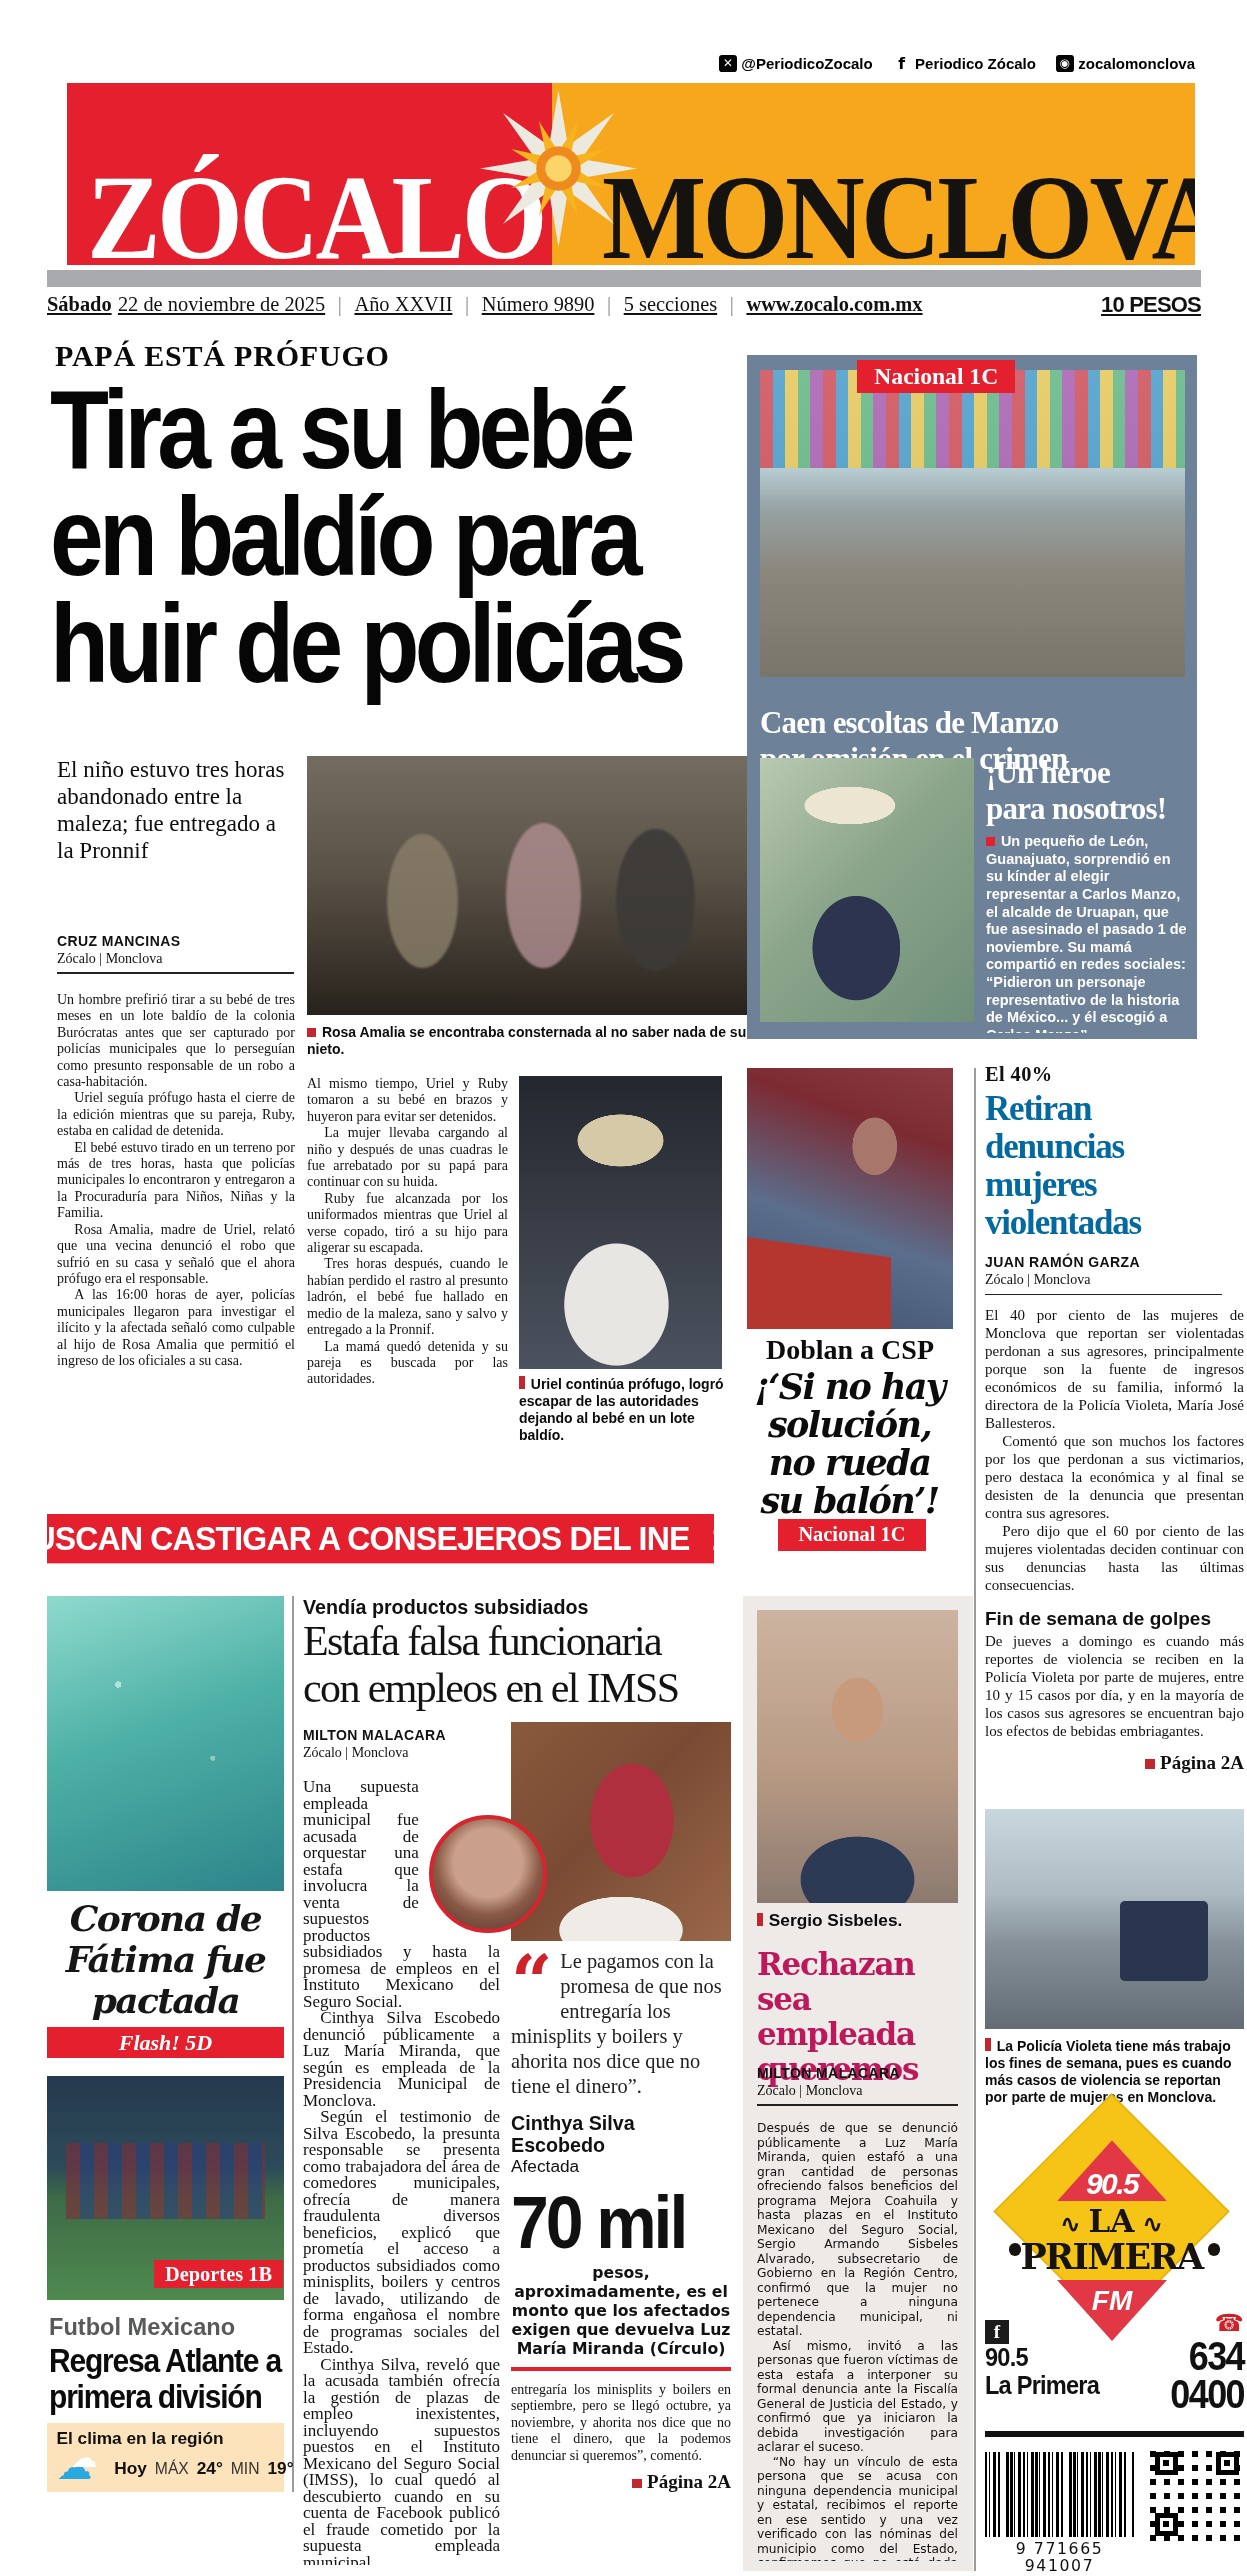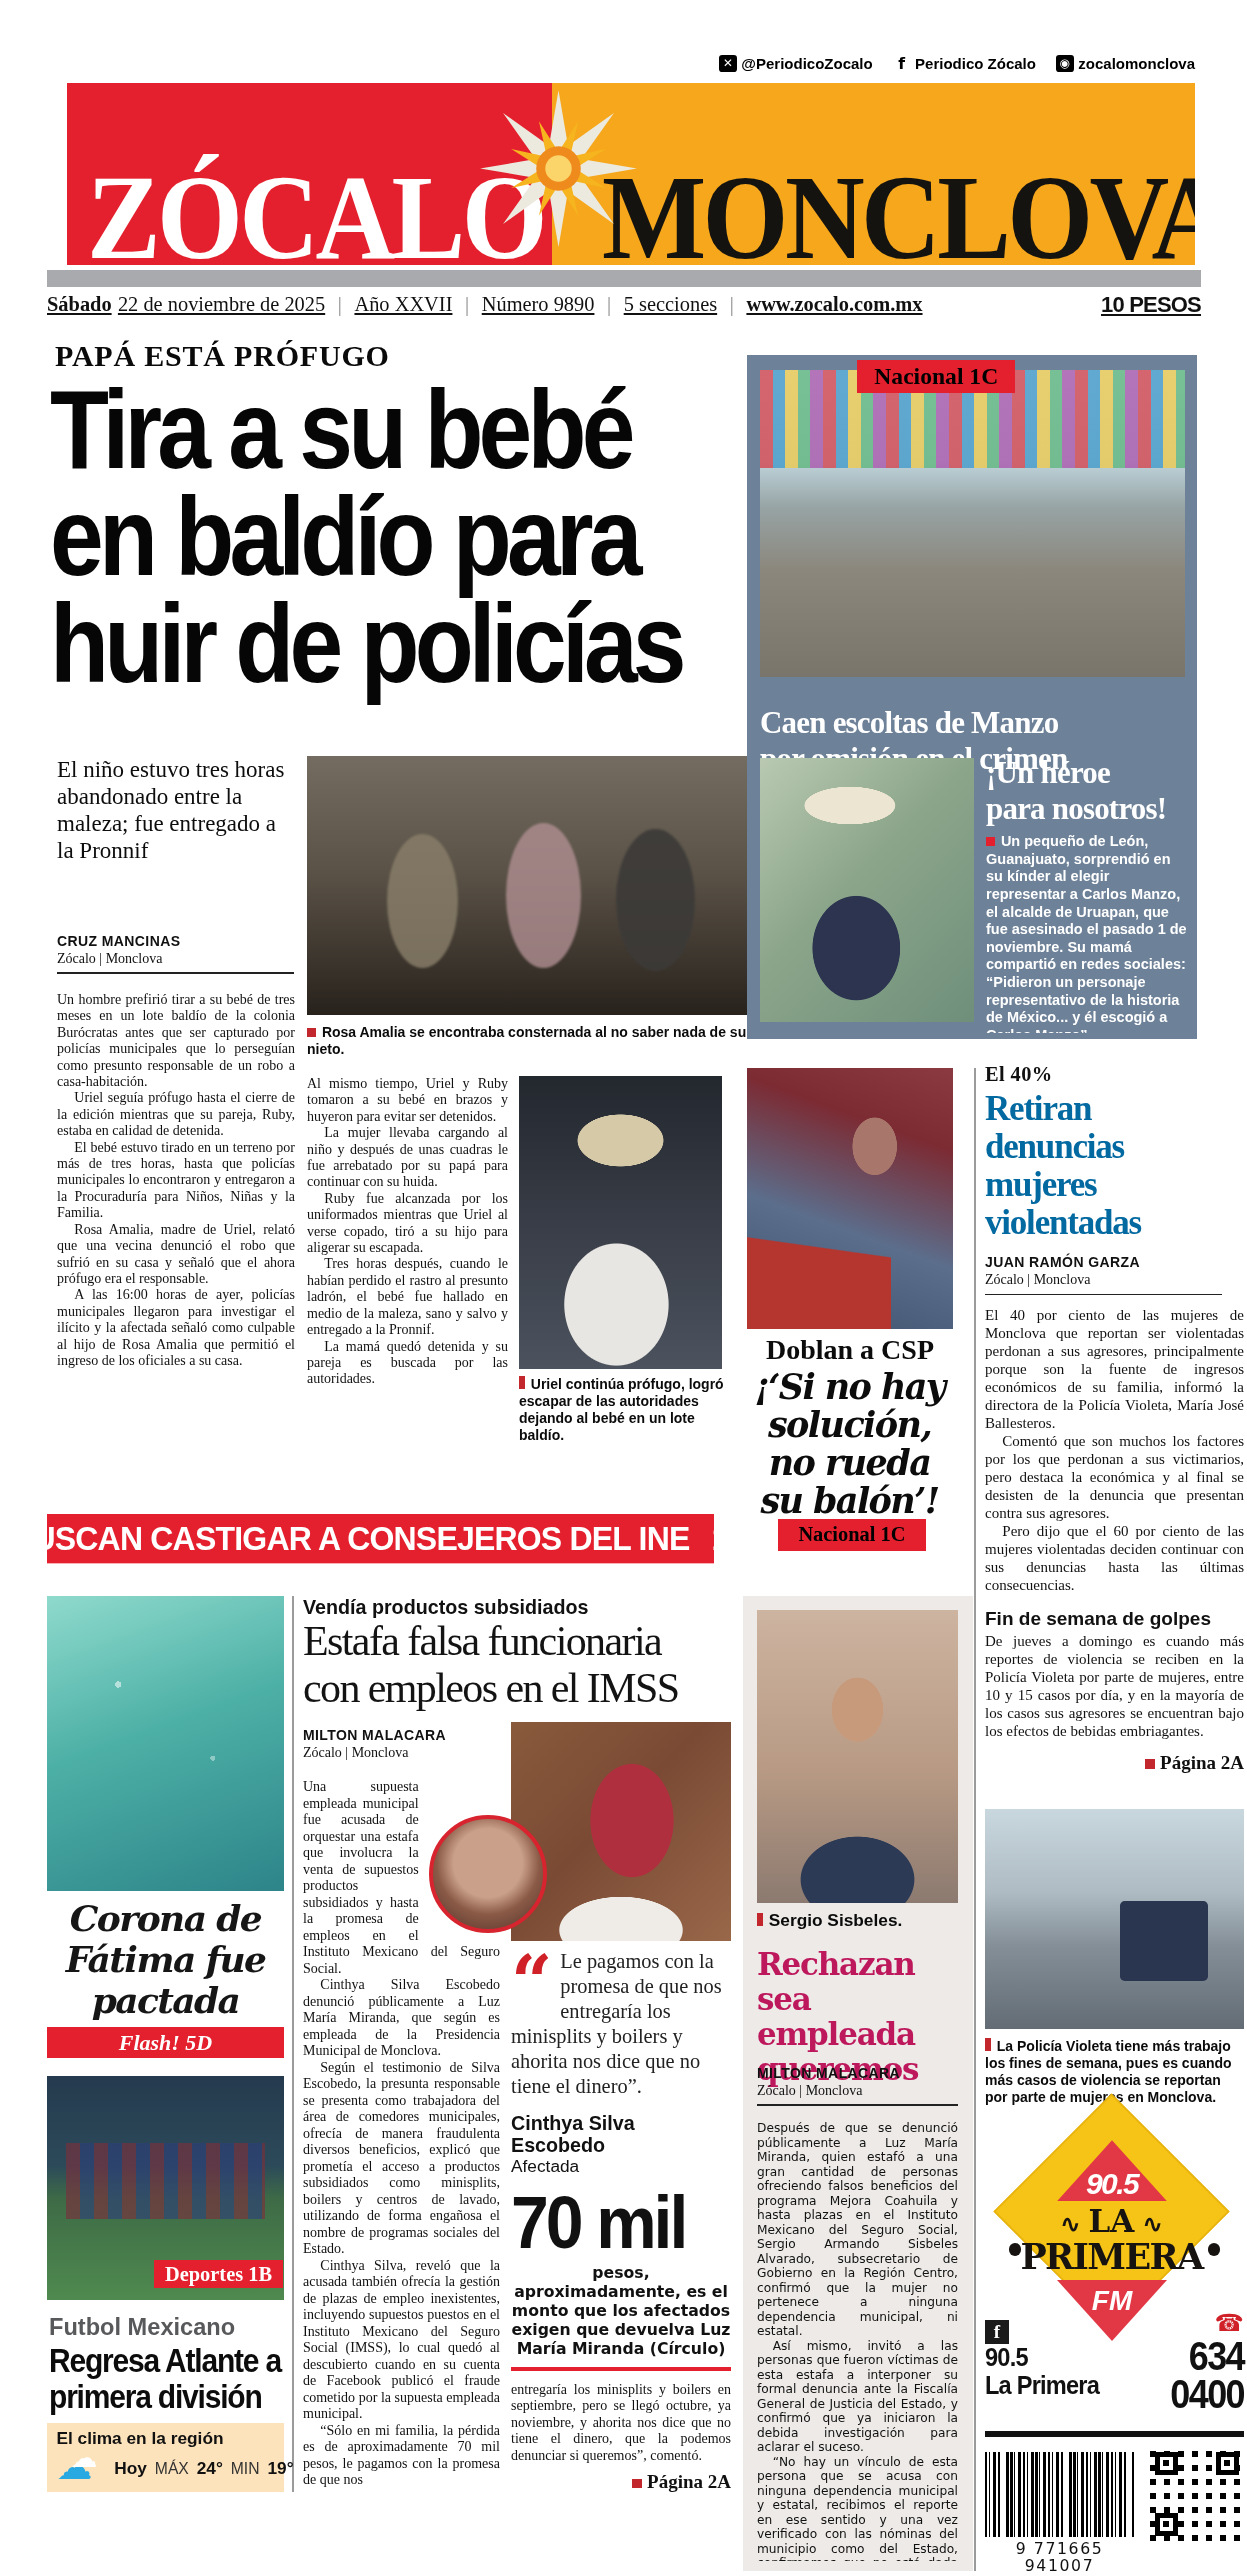--- a/index.html
+++ b/index.html
@@ -89,21 +89,21 @@
       linear-gradient(135deg,#8a5a3c 0%,#7a4a34 45%,#99684a 100%);}
   .ph-sisbeles{background:
       radial-gradient(ellipse 49px 61px at 50% 34%,#c89a7c 0 52%,transparent 53%),
       radial-gradient(ellipse 94px 71px at 50% 92%,#2c3a56 0 60%,transparent 61%),
       linear-gradient(180deg,#cdb4a0 0%,#b89a84 55%,#8c7a70 100%);}
   .circle-inset{border-radius:50%;border:4.7px solid #d8242e;
       background:radial-gradient(circle at 50% 40%,#caa08a 0 40%,#8a5a46 60%,#51302a 100%);}
 
   
   .panel{left:747px;top:355px;width:450px;height:684px;background:#6d8198;}
-  .badge{background:#e5202e;color:#000000;font:bold 23.6px/27px "Liberation Serif",serif;
+  .badge{background:#e5202e;color:#ffffff;font:bold 23.6px/27px "Liberation Serif",serif;
          padding:3.1px 17.3px;display:inline-block;}
   .panel-headline{left:760px;top:681px;width:425px;text-align:left;color:#fff;
          font:bold 31px/36px "Liberation Serif",serif;letter-spacing:-0.8px;margin-top:24px;}
   .hero-title{color:#fff;font:bold 31px/36px "Liberation Serif",serif;letter-spacing:-0.8px;}
   .hero-text{color:#fff;font:bold 14.5px/17.6px "Liberation Sans",sans-serif;text-align:left;}
 
   
   .doblan-kicker{left:747px;top:1335px;width:206px;text-align:center;
       font:bold 28px/30px "Liberation Serif",serif;color:#0c0c0c;}
   .doblan-head{left:742px;top:1368px;width:215px;text-align:center;color:#0c0c0c;
@@ -400,21 +400,21 @@
 
   <div class="abs imss-kicker" style="left:303px;top:1596px;">Vendía productos subsidiados</div>
   <div class="abs imss-head" style="left:303px;top:1618px;width:440px;">
     <div>Estafa falsa funcionaria</div>
     <div>con empleos en el IMSS</div>
   </div>
   <div class="abs" style="left:303px;top:1727px;width:197px;">
     <div class="byline">MILTON MALACARA</div>
     <div class="byline-outlet">Zócalo | Monclova</div>
   </div>
-  <div class="abs serifbody hidden-ovf" style="left:303px;top:1779px;width:197px;height:786px;font-size:14px;line-height:16.5px;">
+  <div class="abs serifbody hidden-ovf" style="left:303px;top:1779px;width:197px;height:786px;font-size:17px;line-height:16.5px;">
     <div class="cutout"></div>
     <p>Una supuesta empleada municipal fue acusada de orquestar una estafa que involucra la venta de supuestos productos subsidiados y hasta la promesa de empleos en el Instituto Mexicano del Seguro Social.</p>
     <p>Cinthya Silva Escobedo denunció públicamente a Luz María Miranda, que según es empleada de la Presidencia Municipal de Monclova.</p>
     <p>Según el testimonio de Silva Escobedo, la presunta responsable se presenta como trabajadora del área de comedores municipales, ofrecía de manera fraudulenta diversos beneficios, explicó que prometía el acceso a productos subsidiados como minisplits, boilers y centros de lavado, utilizando de forma engañosa el nombre de programas sociales del Estado.</p>
     <p>Cinthya Silva, reveló que la acusada también ofrecía la gestión de plazas de empleo inexistentes, incluyendo supuestos puestos en el Instituto Mexicano del Seguro Social (IMSS), lo cual quedó al descubierto cuando en su cuenta de Facebook publicó el fraude cometido por la supuesta empleada municipal.</p>
     <p>“Sólo en mi familia, la pérdida es de aproximadamente 70 mil pesos, le pagamos con la promesa de que nos</p>
   </div>
 
   <div class="abs photo ph-redhead" style="left:511px;top:1722px;width:220px;height:219px;"></div>
   <div class="abs circle-inset" style="left:429px;top:1815px;width:110px;height:110px;z-index:3;"></div>

